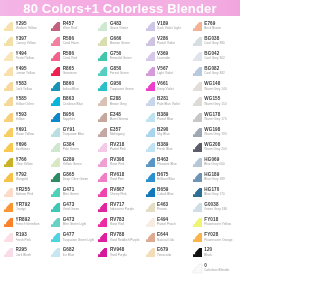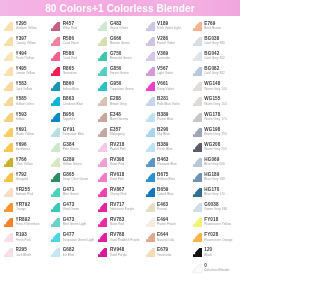--- a/index.html
+++ b/index.html
@@ -7,21 +7,21 @@
     width:240px;height:283px;background:#ffffff;
     font-family:"Liberation Sans","DejaVu Sans",sans-serif;
     overflow:hidden;
   }
   #banner{
     height:16px;width:100%;
     background:linear-gradient(90deg,#f3b6e6 0%,#f5aee2 25%,#f2a9e0 50%,#f4b2e4 75%,#f0a6dd 100%);
     display:flex;align-items:center;justify-content:center;
   }
   #banner-title{
-    color:#ffffff;font-size:10px;font-weight:bold;letter-spacing:.15px;
+    color:#ffffff;font-size:13px;font-weight:bold;letter-spacing:.15px;
     white-space:nowrap;
   }
   #grid{
     padding:4px 2px 0 2px;
     display:grid;
     grid-template-columns:repeat(5,1fr);
     grid-auto-rows:15.1px;
     column-gap:0px;row-gap:0px;
   }
   .cell{

